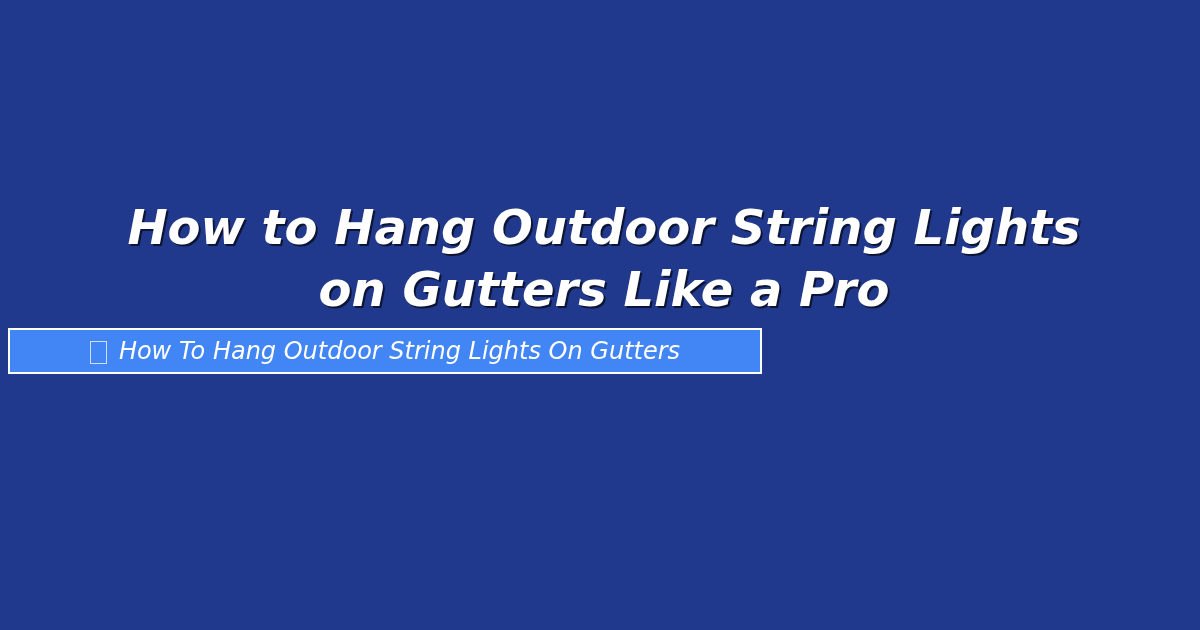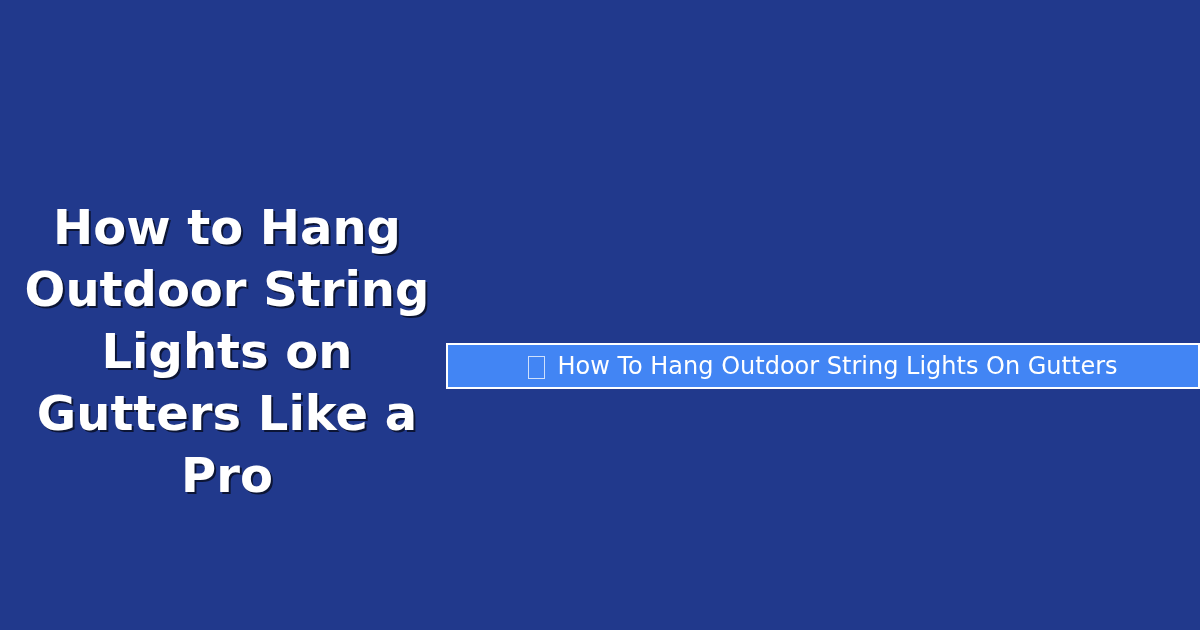--- a/index.html
+++ b/index.html
@@ -25,43 +25,43 @@
     align-items: center;
     justify-content: flex-start;
   }
 
   .card-inner {
     position: absolute;
     left: 8px;
     right: 0;
     top: 196px;
     display: flex;
-    flex-direction: row;
+    flex-direction: column;
     align-items: center;
+    font-style: italic;
   }
 
   .page-title {
     display: block;
     width: 1010px;
     margin: 0;
     text-align: center;
     color: #FFFFFF;
     font-family: "DejaVu Sans", sans-serif;
     font-weight: bold;
     font-size: 48px;
     line-height: 62px;
     letter-spacing: 0px;
     text-shadow: 2px 2px 0 rgba(0, 0, 0, 0.62);
     white-space: normal;
   }
 
   .cta-wrap {
-    margin-top: 30px;
+    margin-top: 8px;
     display: flex;
-    justify-content: center;
     width: 100%;
   }
 
   .cta-button {
     display: inline-flex;
     align-items: center;
     justify-content: center;
     gap: 12px;
     box-sizing: border-box;
     width: 754px;

